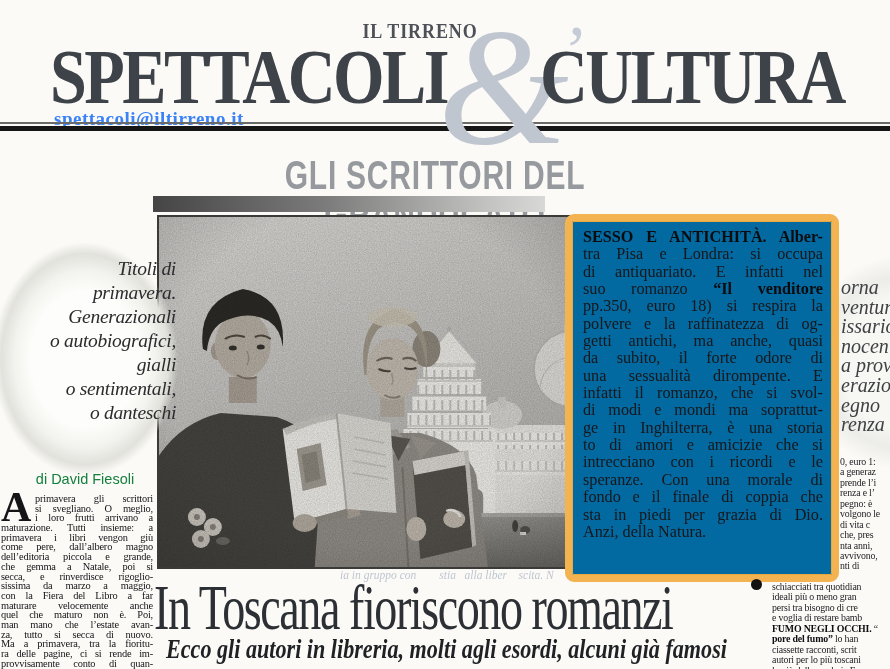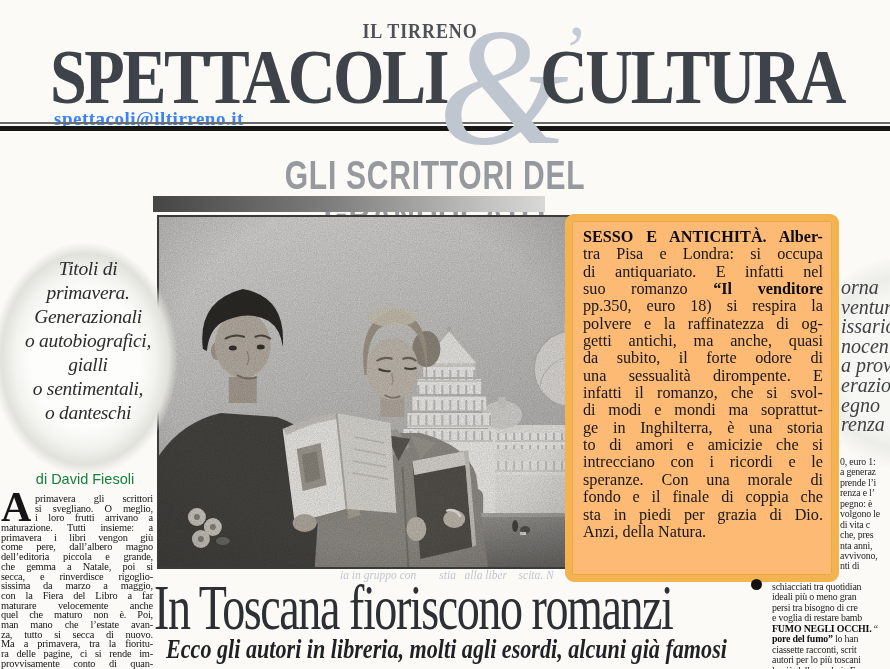--- a/index.html
+++ b/index.html
@@ -29,36 +29,36 @@
 
   
   .photo{left:157px;top:215px;width:418px;height:354px;border:2px solid #3a3a38;
          box-sizing:border-box;z-index:2;background:#c8c7c4;}
   .photo svg{display:block;width:100%;height:100%;}
 
   
   .oval-bg{left:-8px;top:242px;width:186px;height:234px;border-radius:50%;z-index:4;
            background:radial-gradient(closest-side,#fdfdfb 58%,#f2f2ee 76%,#e2e2dc 90%,rgba(226,226,220,0));}
   .blurb{left:0;top:258px;width:176px;z-index:5;}
-  .blurb .ln{height:24px;font-size:19.5px;font-style:italic;text-align:center;color:#2c2c2f;
+  .blurb .ln{height:24px;font-size:19.5px;font-style:italic;text-align:right;color:#2c2c2f;
              white-space:nowrap;letter-spacing:-.3px;}
   .byline{left:0;top:471px;width:170px;text-align:center;z-index:5;
           font-family:"Liberation Sans",sans-serif;font-size:14.5px;color:#15803d;}
 
   
   .dropcap{left:1px;top:492px;font-size:42px;line-height:30px;font-weight:bold;color:#151517;z-index:5;}
   .body-col{left:1px;top:493px;width:152px;height:176px;overflow:hidden;z-index:5;}
   .body-col .ln{height:9.7px;font-size:10.4px;letter-spacing:-.2px;color:#141416;
                 text-align:justify;text-align-last:justify;white-space:nowrap;}
   .body-col .ln:nth-child(-n+3){margin-left:34px;}
   .body-col .ln:last-child{text-align-last:left;}
 
   
   .callout{left:565px;top:214px;width:274px;height:368px;box-sizing:border-box;
-           border:7px solid #f3b351;border-radius:9px;background:#fdba74;z-index:6;
+           border:7px solid #f3b351;border-radius:9px;background:#0369a1;z-index:6;
            box-shadow:0 0 0 1px #e9a93f inset;}
   .callout-lines{position:absolute;left:11px;right:9px;top:7px;}
   .callout-lines .ln{height:17.35px;font-size:16.2px;color:#17171a;
                      text-align:justify;text-align-last:justify;}
   .callout-lines .ln b{color:#0c0c0e;}
   .callout-lines .ln:last-child{text-align-last:left;}
 
   
   .oval-bg-right{left:800px;top:255px;width:210px;height:215px;border-radius:50%;z-index:2;
            background:radial-gradient(closest-side,#f7f7f4 60%,#ecece8 80%,rgba(232,232,227,0));}

